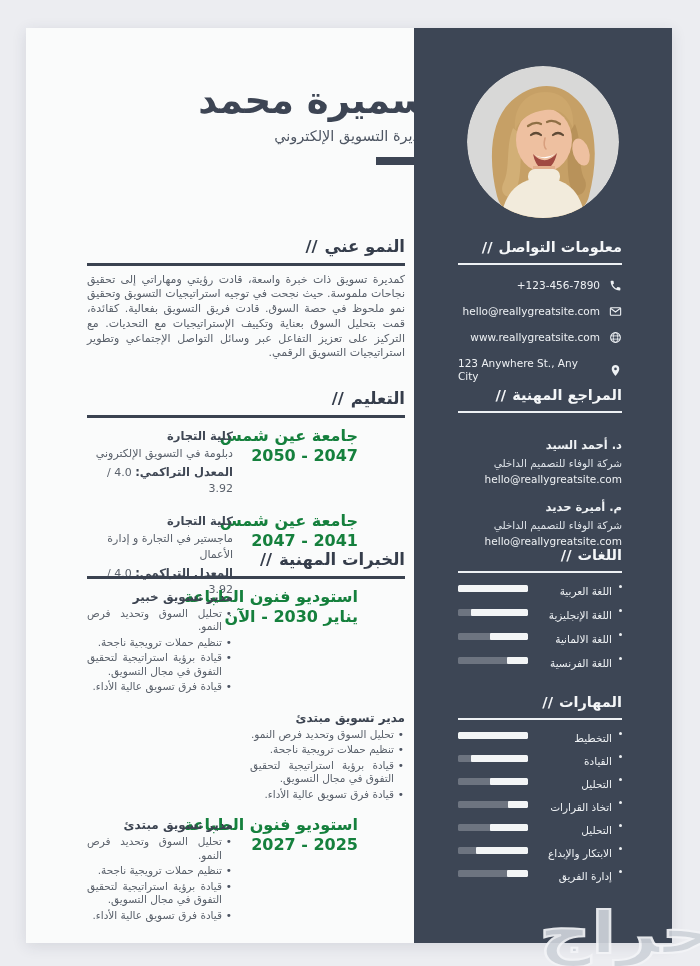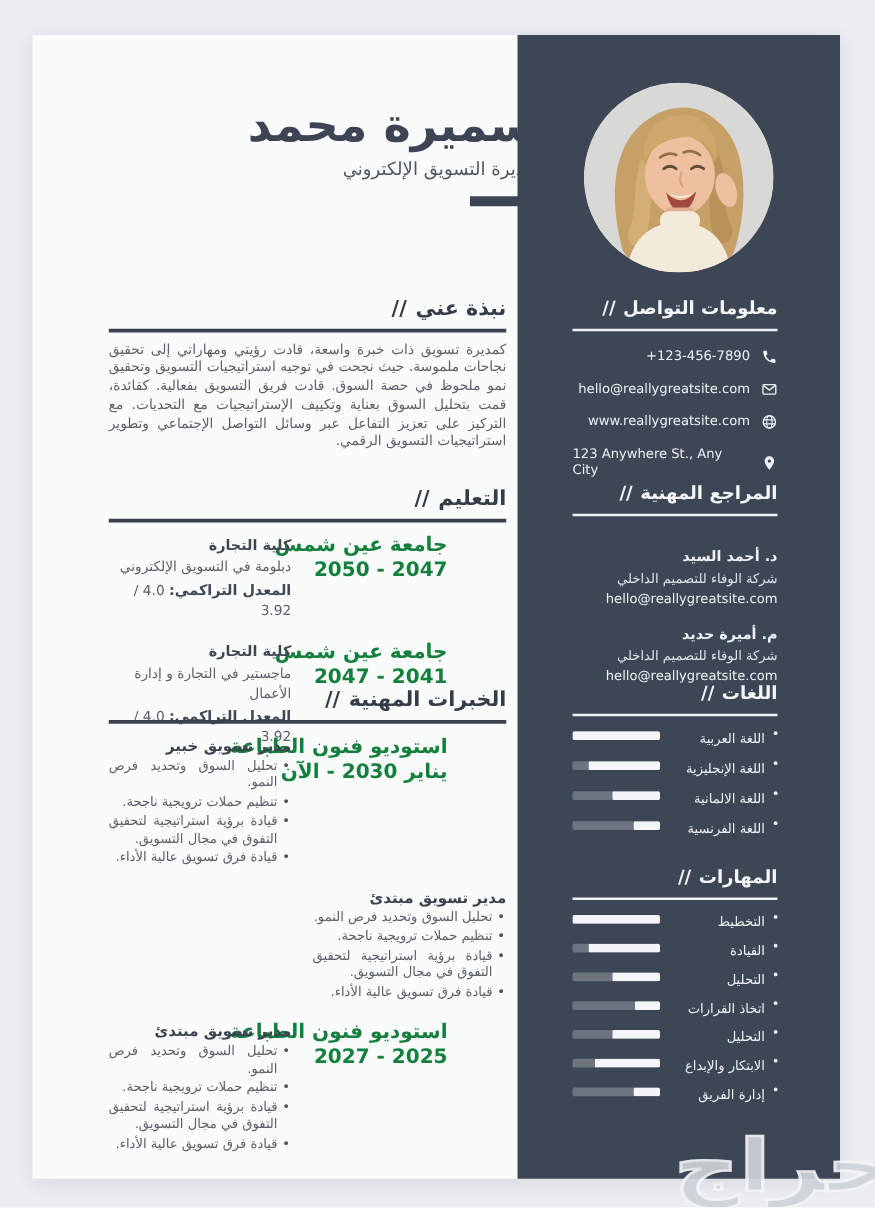--- a/index.html
+++ b/index.html
@@ -75,21 +75,21 @@
 
       <div class="name-block">
         <div class="name">سميرة محمد</div>
         <div class="role-title">مديرة التسويق الإلكتروني</div>
         <div class="accent-bar"></div>
       </div>
 
       <div class="m-sec about">
         <div class="sec-head">
           <span>//</span>
-          <span dir="rtl">نبذة عني</span>
+          <span dir="rtl">النمو عني</span>
         </div>
         <div class="sec-line"></div>
         <div class="about-text">كمديرة تسويق ذات خبرة واسعة، قادت رؤيتي ومهاراتي إلى تحقيق نجاحات ملموسة. حيث نجحت في توجيه استراتيجيات التسويق وتحقيق نمو ملحوظ في حصة السوق. قادت فريق التسويق بفعالية. كقائدة، قمت بتحليل السوق بعناية وتكييف الإستراتيجيات مع التحديات. مع التركيز على تعزيز التفاعل عبر وسائل التواصل الإجتماعي وتطوير استراتيجيات التسويق الرقمي.</div>
       </div>
 
       <div class="m-sec edu">
         <div class="sec-head">
           <span>//</span>
           <span dir="rtl">التعليم</span>
         </div>

